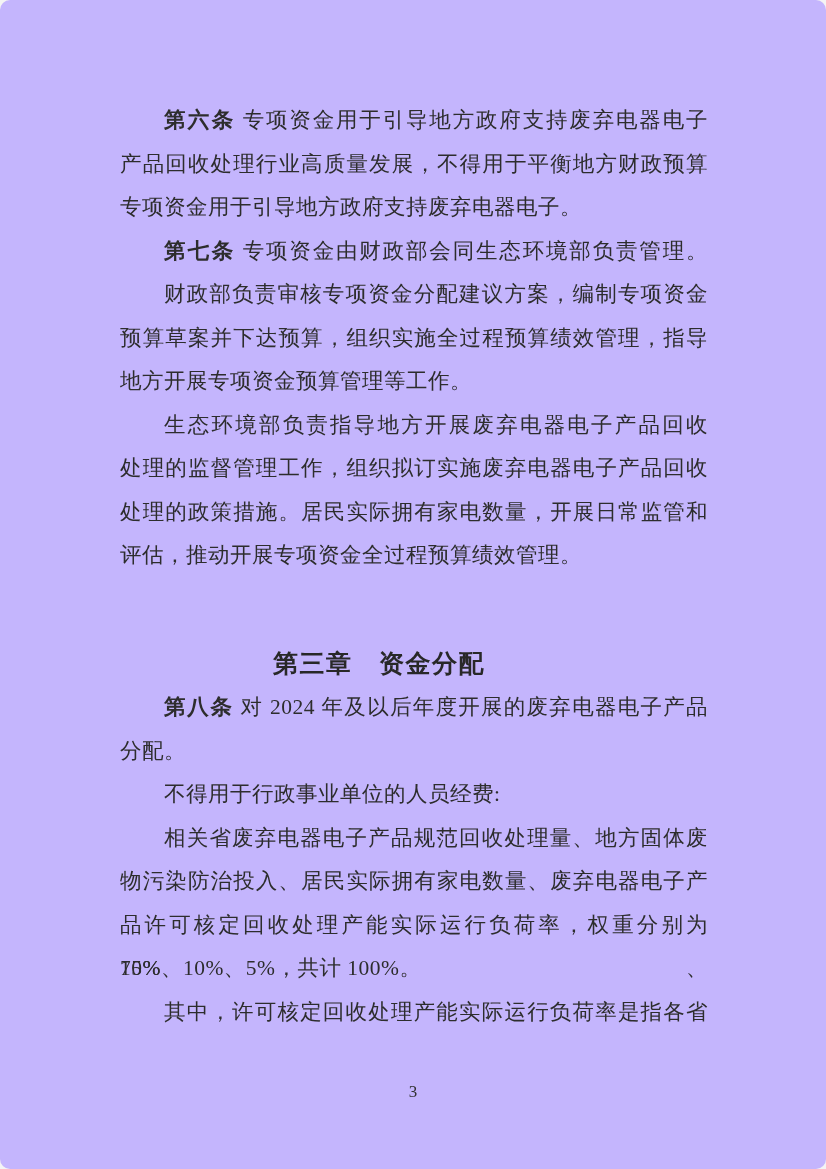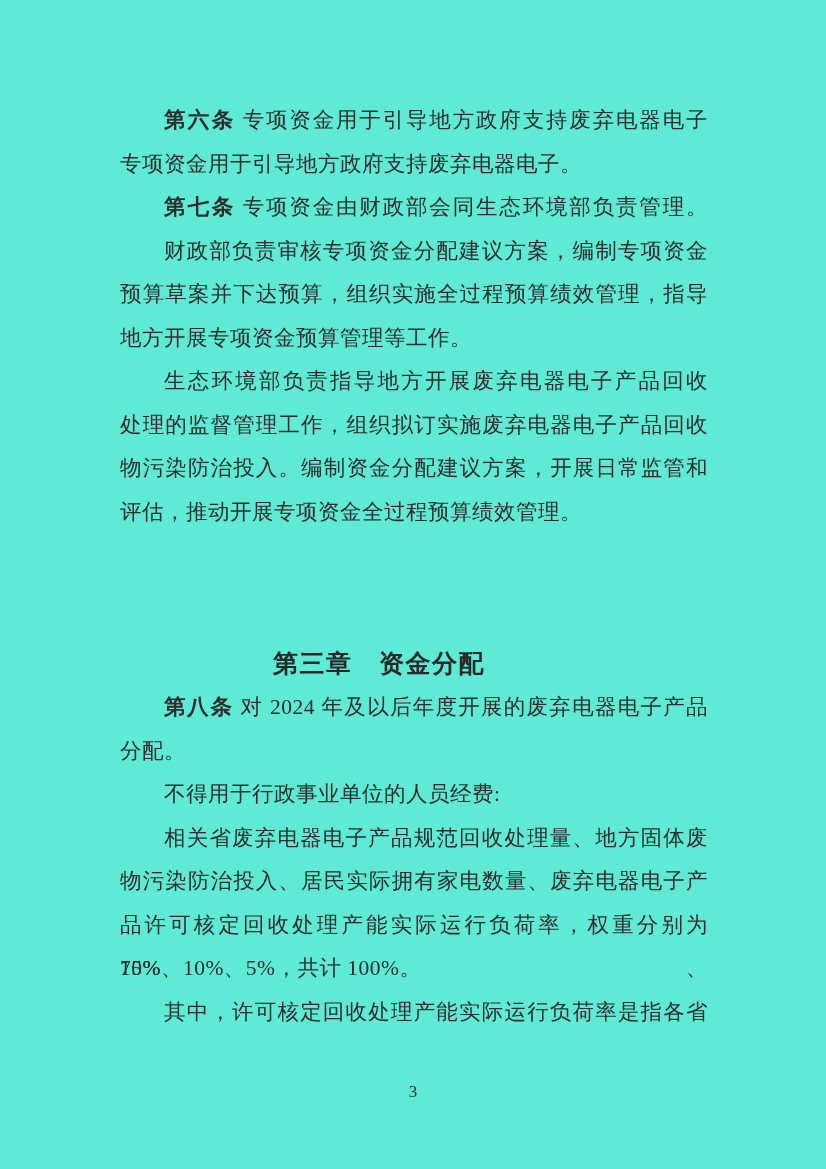--- a/index.html
+++ b/index.html
@@ -4,23 +4,24 @@
 <style>
   html, body { margin: 0; padding: 0; }
   body {
     width: 826px; height: 1169px;
     background: #f4f4f4;
     font-family: "Liberation Serif", serif;
   }
   .page {
     position: relative;
     width: 826px; height: 1169px;
-    background: #5eead4;
+    background: #c4b5fd;
     color: #2d2d2d;
     overflow: hidden;
+    border-radius: 10px;
   }
   .textblock {
     position: absolute;
     left: 120px;
     width: 588px;
   }
   .block1 { top: 99px; }
   .block2 { top: 686px; }
   .line {
     height: 43.5px;
@@ -63,28 +64,29 @@
     color: #333333;
   }
 </style>
 </head>
 <body>
 
 <div class="page">
 
   <div class="textblock block1">
     <div class="line j indent"><span class="article-label">第六条</span><span> 专项资金用于引导地方政府支持废弃电器电子</span></div>
+    <div class="line j">产品回收处理行业高质量发展，不得用于平衡地方财政预算</div>
     <div class="line">专项资金用于引导地方政府支持废弃电器电子。</div>
     <div class="line j indent"><span class="article-label">第七条</span><span> 专项资金由财政部会同生态环境部负责管理。</span></div>
     <div class="line j indent">财政部负责审核专项资金分配建议方案，编制专项资金</div>
     <div class="line j">预算草案并下达预算，组织实施全过程预算绩效管理，指导</div>
     <div class="line">地方开展专项资金预算管理等工作。</div>
     <div class="line j indent">生态环境部负责指导地方开展废弃电器电子产品回收</div>
     <div class="line j">处理的监督管理工作，组织拟订实施废弃电器电子产品回收</div>
-    <div class="line j">物污染防治投入。编制资金分配建议方案，开展日常监管和</div>
+    <div class="line j">处理的政策措施。居民实际拥有家电数量，开展日常监管和</div>
     <div class="line">评估，推动开展专项资金全过程预算绩效管理。</div>
   </div>
 
   <div class="chapter-heading">第三章　资金分配</div>
 
   <div class="textblock block2">
     <div class="line j indent"><span class="article-label">第八条</span><span> 对 2024 年及以后年度开展的废弃电器电子产品</span></div>
     <div class="line">分配。</div>
     <div class="line indent">不得用于行政事业单位的人员经费:</div>
     <div class="line j indent">相关省废弃电器电子产品规范回收处理量、地方固体废</div>

